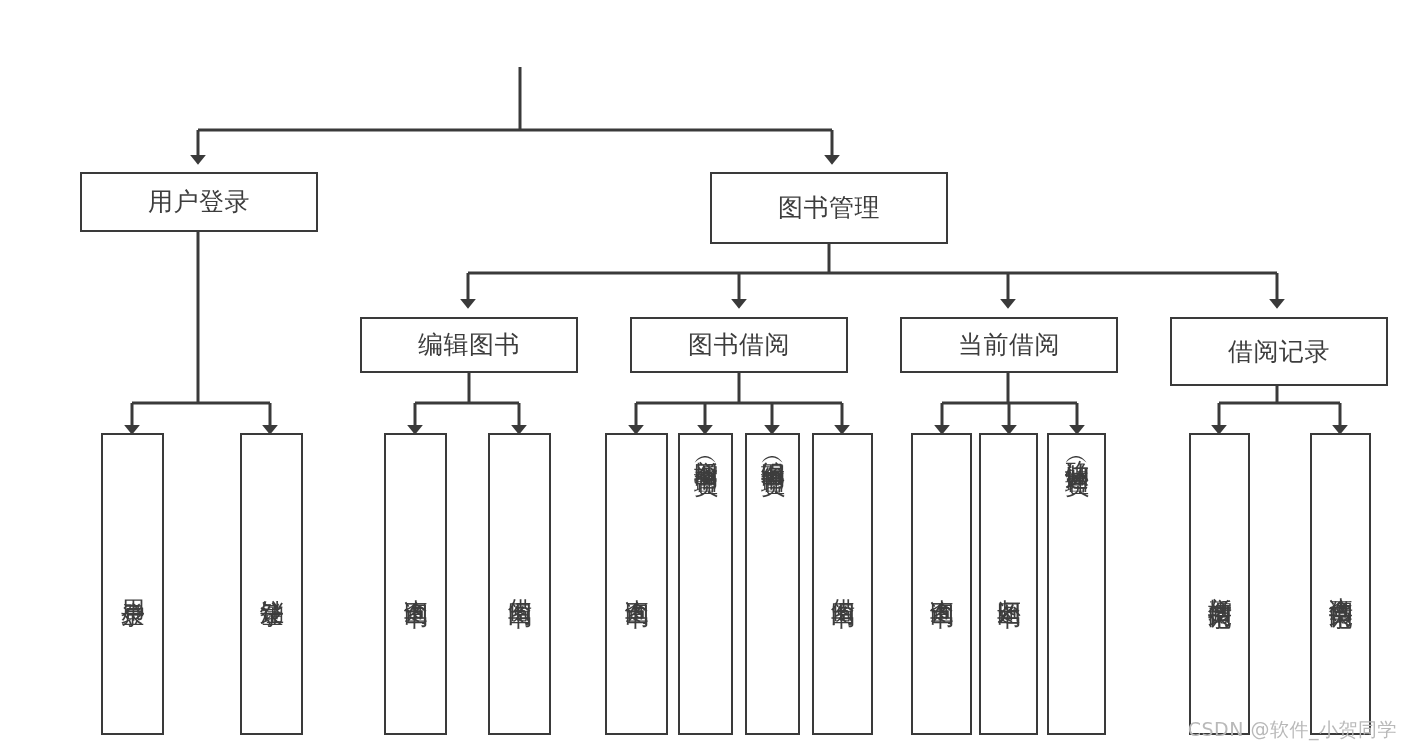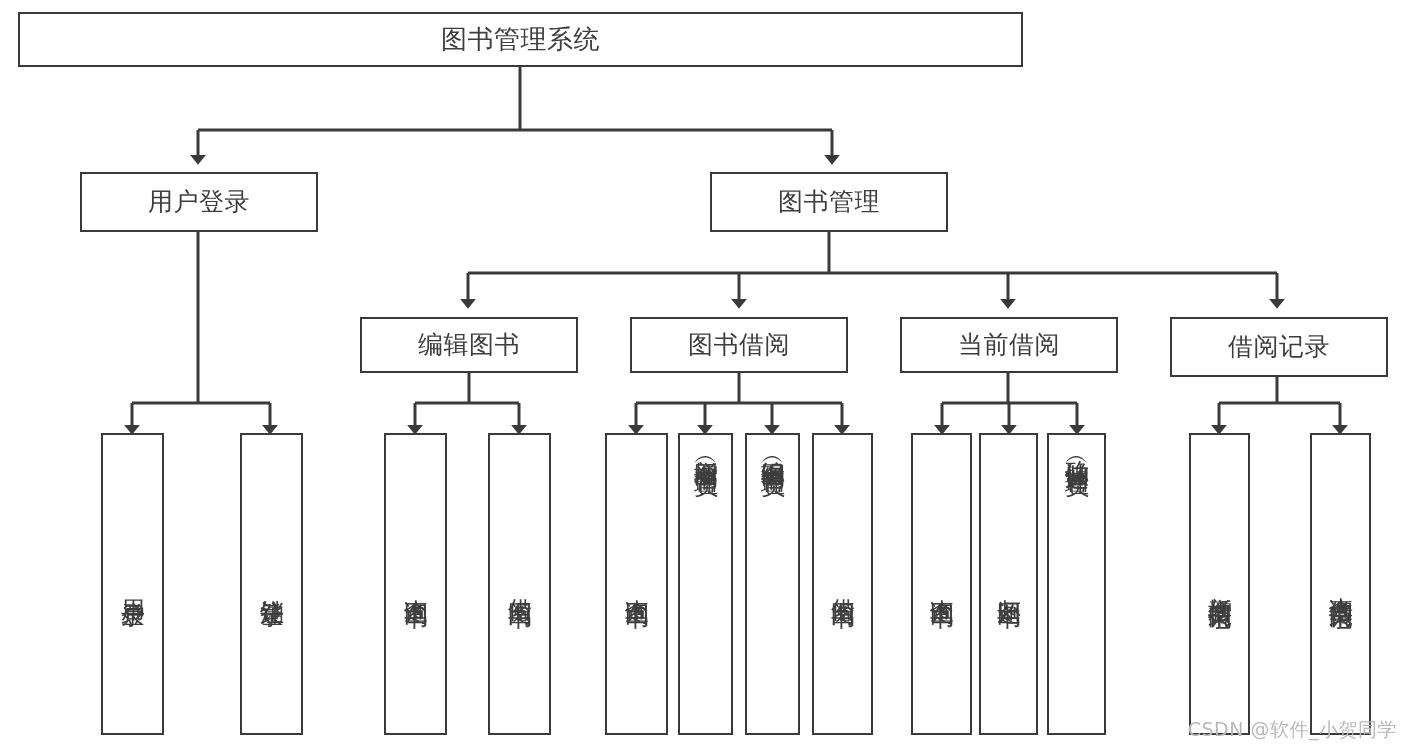--- a/index.html
+++ b/index.html
@@ -125,41 +125,38 @@
       <path d="M1009,403 L1009,428" marker-end="url(#ah)"></path>
       <path d="M1077,403 L1077,428" marker-end="url(#ah)"></path>
 
       <path d="M1277,373 L1277,403"></path>
       <path d="M1219,403 L1340,403"></path>
       <path d="M1219,403 L1219,428" marker-end="url(#ah)"></path>
       <path d="M1340,403 L1340,428" marker-end="url(#ah)"></path>
     </g>
   </svg>
 
-  <div class="node h root" style="left:18px; top:12px; width:1005px; height:55px;">
-    <span class="lbl">图书管理系统</span>
-  </div>
 
   <div class="node h" style="left:80px; top:172px; width:238px; height:60px;">
     <span class="lbl">用户登录</span>
   </div>
-  <div class="node h" style="left:710px; top:172px; width:238px; height:60px;">
+  <div class="node h" style="left:710px; top:172px; width:238px; height:72px;">
     <span class="lbl">图书管理</span>
   </div>
 
   <div class="node h" style="left:360px; top:317px; width:218px; height:56px;">
     <span class="lbl">编辑图书</span>
   </div>
   <div class="node h" style="left:900px; top:317px; width:218px; height:56px;">
     <span class="lbl">当前借阅</span>
   </div>
   <div class="node h" style="left:630px; top:317px; width:218px; height:56px;">
     <span class="lbl">图书借阅</span>
   </div>
-  <div class="node h" style="left:1170px; top:317px; width:218px; height:60px;">
+  <div class="node h" style="left:1170px; top:317px; width:218px; height:69px;">
     <span class="lbl">借阅记录</span>
   </div>
 
   <div class="node v mid" style="left:101px; top:433px; width:63px; height:302px;">
     <span class="lbl">用户登录</span>
   </div>
   <div class="node v mid" style="left:240px; top:433px; width:63px; height:302px;">
     <span class="lbl">注销登录</span>
   </div>
 

